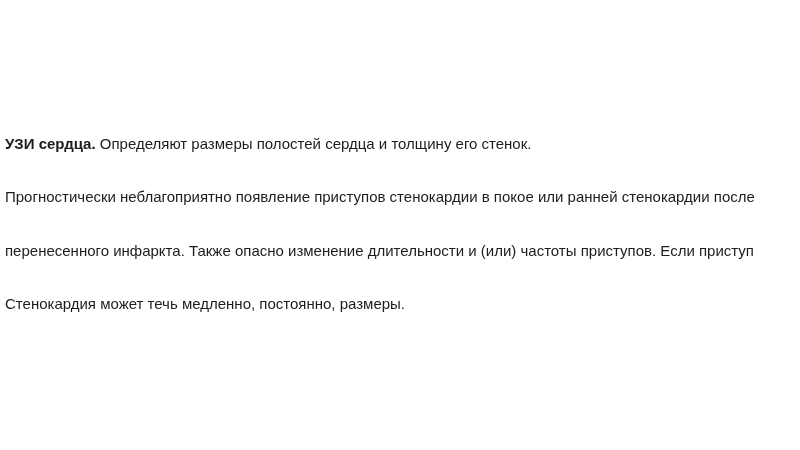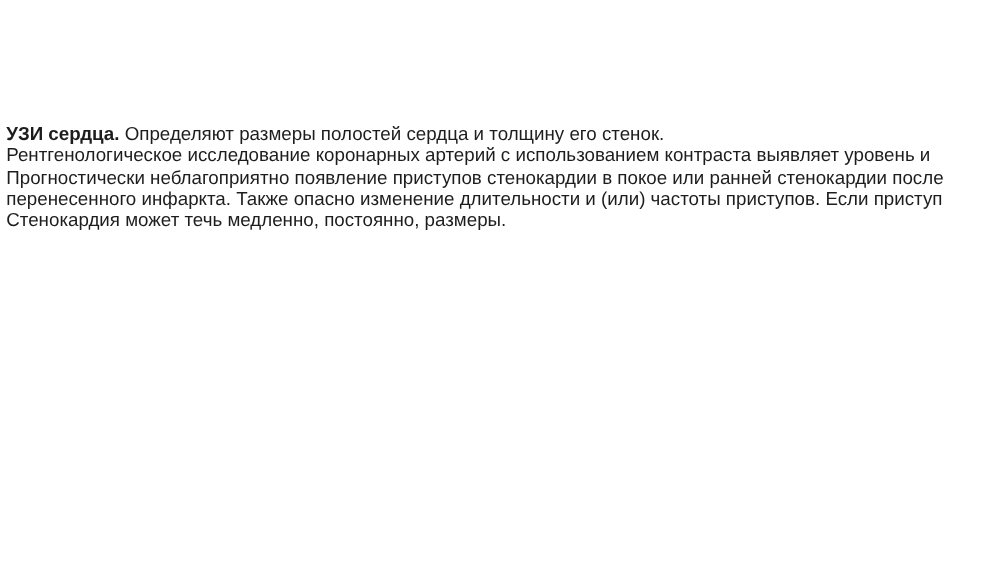--- a/index.html
+++ b/index.html
@@ -24,31 +24,31 @@
     left: 5px;
     top: 99px;
     right: 4px;
     color: #1d1d1d;
     font-size: 15px;
     line-height: 17.3px;
     font-family: "Liberation Sans", sans-serif;
   }
   .line {
     white-space: nowrap;
+    margin-top: 36px;
   }
   .lead-bold {
     font-weight: 700;
   }
 </style>
 </head>
 <body>
 
 <div class="slide">
   <div class="text-block">
     <div class="line">
       <span class="lead-bold">УЗИ сердца.</span><span> Определяют размеры полостей сердца и толщину его стенок.</span>
     </div>
-    <div class="line">Рентгенологическое исследование коронарных артерий с использованием контраста выявляет уровень и</div>
     <div class="line">Прогностически неблагоприятно появление приступов стенокардии в покое или ранней стенокардии после</div>
     <div class="line">перенесенного инфаркта. Также опасно изменение длительности и (или) частоты приступов. Если приступ</div>
     <div class="line">Стенокардия может течь медленно, постоянно, размеры.</div>
   </div>
 </div>
 
 </body></html>

